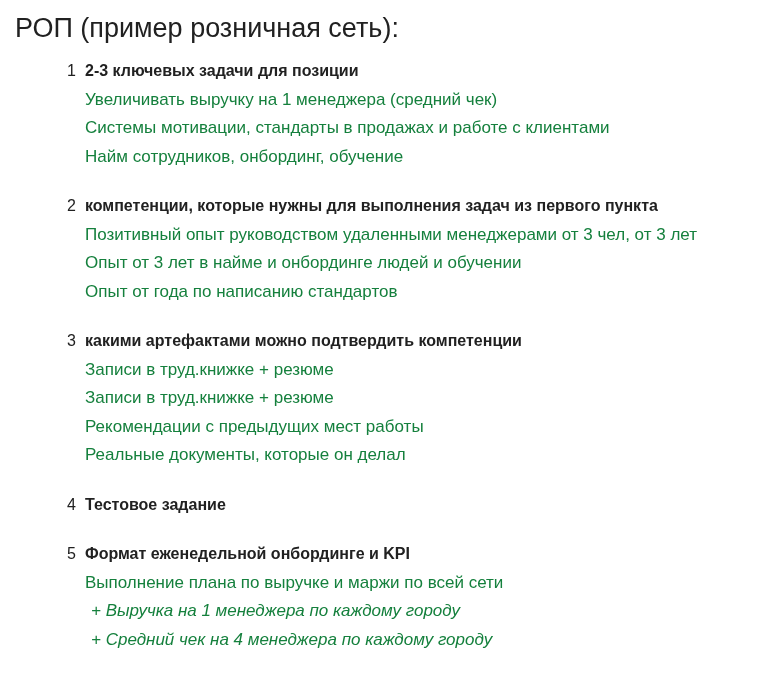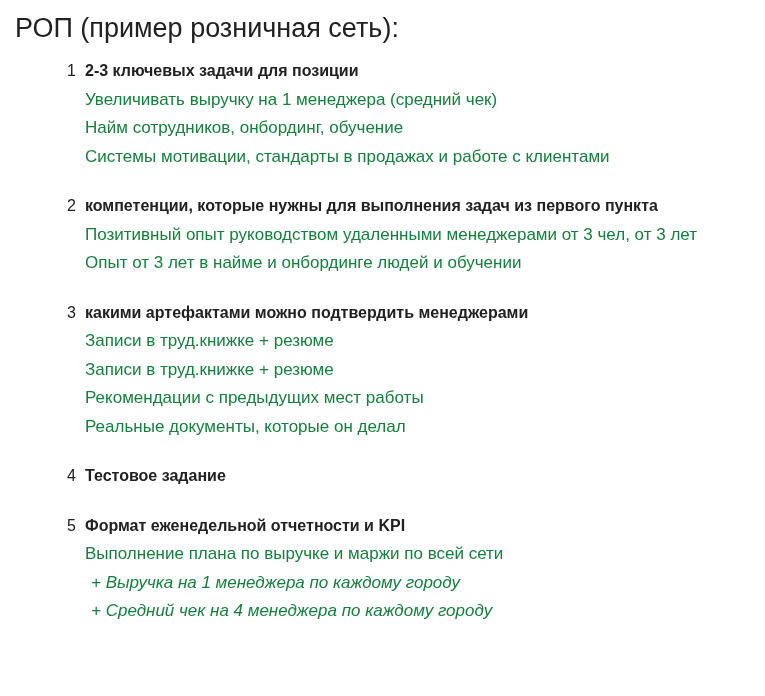--- a/index.html
+++ b/index.html
@@ -71,51 +71,52 @@
 <body>
 
 <div class="page">
   <h1 class="title">РОП (пример розничная сеть):</h1>
   <div class="sections" id="sections">
       <section class="section">
         <span class="num">1</span>
         <div class="content">
           <div class="heading">2-3 ключевых задачи для позиции</div>
           <div class="line">Увеличивать выручку на 1 менеджера (средний чек)</div>
+          <div class="line">Системы мотивации, стандарты в продажах и работе с клиентами</div>
           <div class="line">Найм сотрудников, онбординг, обучение</div>
-          <div class="line">Системы мотивации, стандарты в продажах и работе с клиентами</div>
         </div>
       </section>
       <section class="section">
         <span class="num">2</span>
         <div class="content">
           <div class="heading">компетенции, которые нужны для выполнения задач из первого пункта</div>
           <div class="line">Позитивный опыт руководством удаленными менеджерами от 3 чел, от 3 лет</div>
           <div class="line">Опыт от 3 лет в найме и онбординге людей и обучении</div>
+          <div class="line">Опыт от года по написанию стандартов</div>
         </div>
       </section>
       <section class="section">
         <span class="num">3</span>
         <div class="content">
-          <div class="heading">какими артефактами можно подтвердить менеджерами</div>
+          <div class="heading">какими артефактами можно подтвердить компетенции</div>
           <div class="line">Записи в труд.книжке + резюме</div>
           <div class="line">Записи в труд.книжке + резюме</div>
           <div class="line">Рекомендации с предыдущих мест работы</div>
           <div class="line">Реальные документы, которые он делал</div>
         </div>
       </section>
       <section class="section">
         <span class="num">4</span>
         <div class="content">
           <div class="heading">Тестовое задание</div>
         </div>
       </section>
       <section class="section">
         <span class="num">5</span>
         <div class="content">
-          <div class="heading">Формат еженедельной отчетности и KPI</div>
+          <div class="heading">Формат еженедельной онбординге и KPI</div>
           <div class="line">Выполнение плана по выручке и маржи по всей сети</div>
           <div class="line plus">+ Выручка на 1 менеджера по каждому городу</div>
           <div class="line plus">+ Средний чек на 4 менеджера по каждому городу</div>
         </div>
       </section>
     </div>
 </div>
 
 </body></html>

